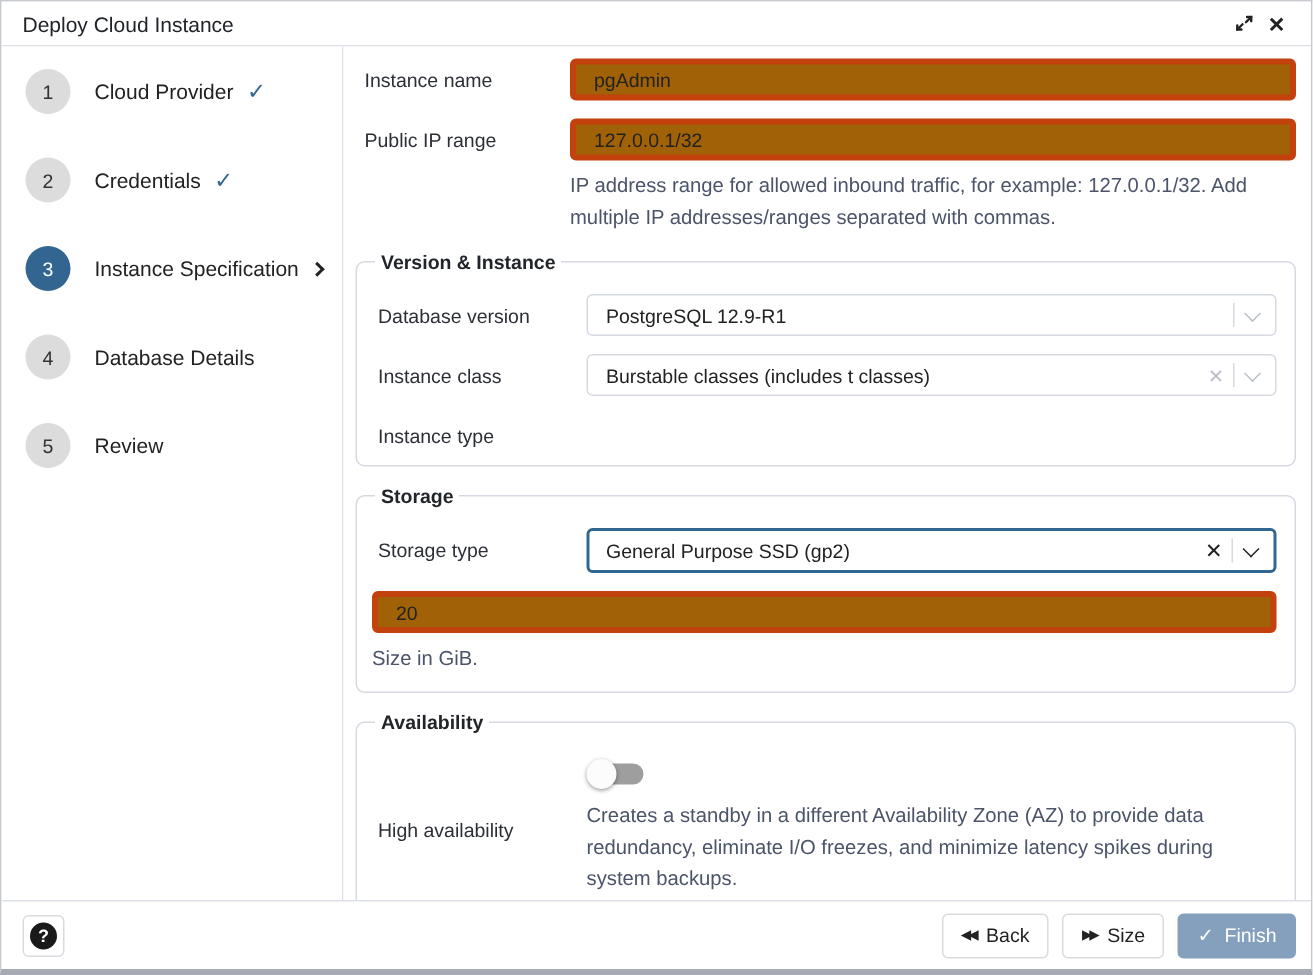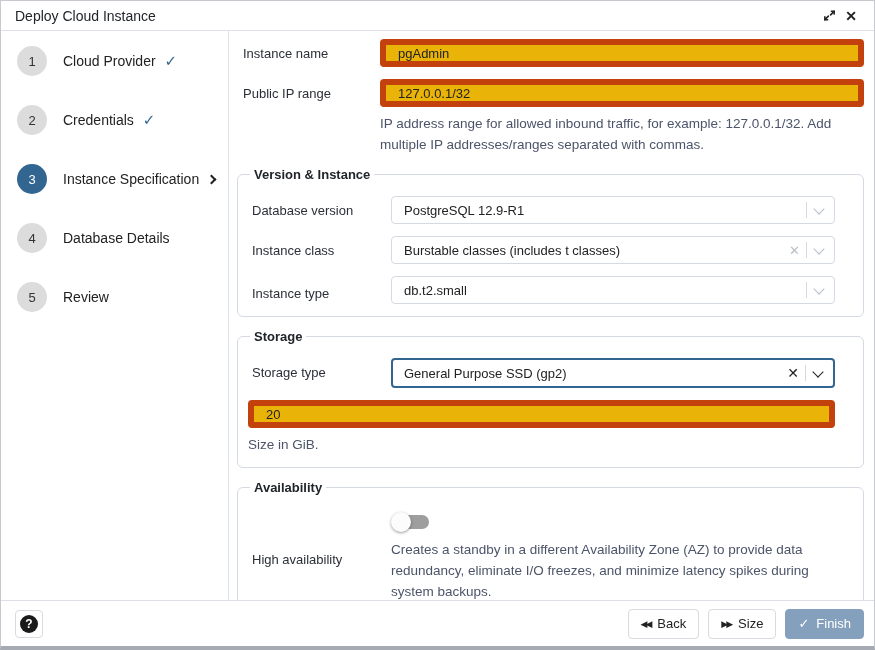--- a/index.html
+++ b/index.html
@@ -59,23 +59,23 @@
   .main { flex: 1; padding: 8px 10px 0 8px; overflow: hidden; background: #fff; }
   .form-row { display: flex; align-items: flex-start; margin-bottom: 12px; }
   .form-label {
     width: 143px; flex: 0 0 143px;
     font-size: 13px; color: #2b2f36;
     padding: 7px 8px 0 6px;
   }
   .form-control { flex: 1; min-width: 0; }
   .text-input {
     width: 100%; height: 28px;
-    border: 6px solid #c2410c; border-radius: 4px;
+    border: 4px solid #c2410c; border-radius: 4px;
     padding: 0 12px; font-size: 13px; color: #222;
-    font-family: inherit; background: #eab308; outline: none;
+    font-family: inherit; background: #a16207; outline: none;
   }
   .select {
     display: flex; align-items: center;
     width: 100%; height: 28px;
     border: 1px solid #d5dae2; border-radius: 4px;
     background: #fff; padding: 0 8px 0 12px;
     font-size: 13px; color: #222; cursor: pointer;
   }
   .select.focused { border: 2px solid #326690; height: 30px; padding-left: 11px; }
   .select .sel-value { flex: 1; overflow: hidden; white-space: nowrap; }
@@ -94,21 +94,21 @@
     line-height: 21px; margin-top: 6px; max-width: 478px;
   }
   fieldset {
     border: 1px solid #d5dae2; border-radius: 6px;
     margin: 12px 0 0 0; padding: 6px 12px 10px 10px;
   }
   legend {
     font-size: 13px; font-weight: 700; color: #212529;
     padding: 0 4px; margin-left: 2px;
   }
-  fieldset .form-row { margin: 8px 16px 12px 0; }
+  fieldset .form-row { margin: 8px 0 12px 0; }
   fieldset .form-row:last-child { margin-bottom: 2px; align-items: center; }
   fieldset .form-label { padding-left: 4px; }
   
   .switch { position: relative; width: 42px; height: 22px; margin-top: 2px; cursor: pointer; }
   .switch .track {
     position: absolute; left: 5px; top: 4px;
     width: 33px; height: 14px; border-radius: 7px; background: #9e9e9e;
   }
   .switch .knob {
     position: absolute; left: 0; top: 1px;
@@ -235,29 +235,20 @@
                 <span class="clear-x">✕</span>
                 <span class="adorn-sep"></span>
                 <span class="chev"></span>
               </span>
             </div>
           </div>
         </div>
 
         <div class="form-row">
           <label class="form-label">Instance type</label>
-          <div class="form-control">
-            <div class="select">
-              <span class="sel-value">db.t2.small</span>
-              <span class="adorn">
-                <span class="adorn-sep"></span>
-                <span class="chev"></span>
-              </span>
-            </div>
-          </div>
         </div>
       </fieldset>
 
       <fieldset>
         <legend>Storage</legend>
 
         <div class="form-row">
           <label class="form-label">Storage type</label>
           <div class="form-control">
             <div class="select focused">

